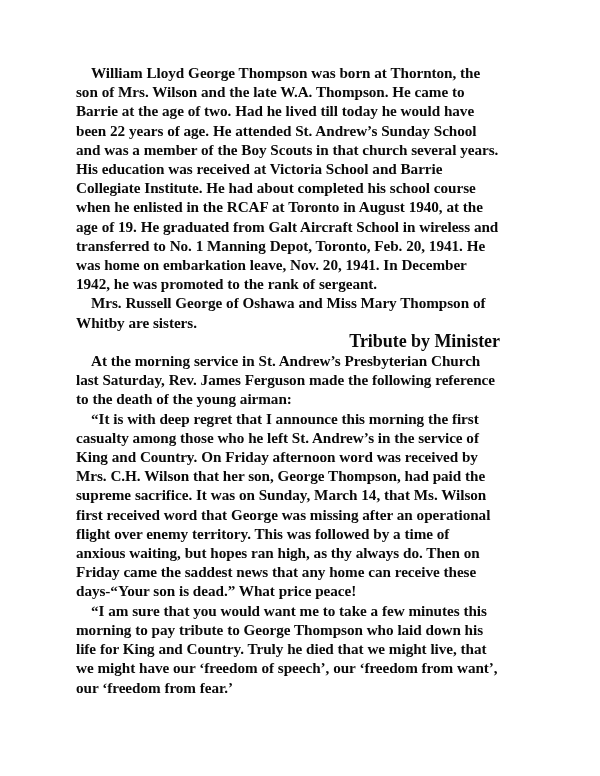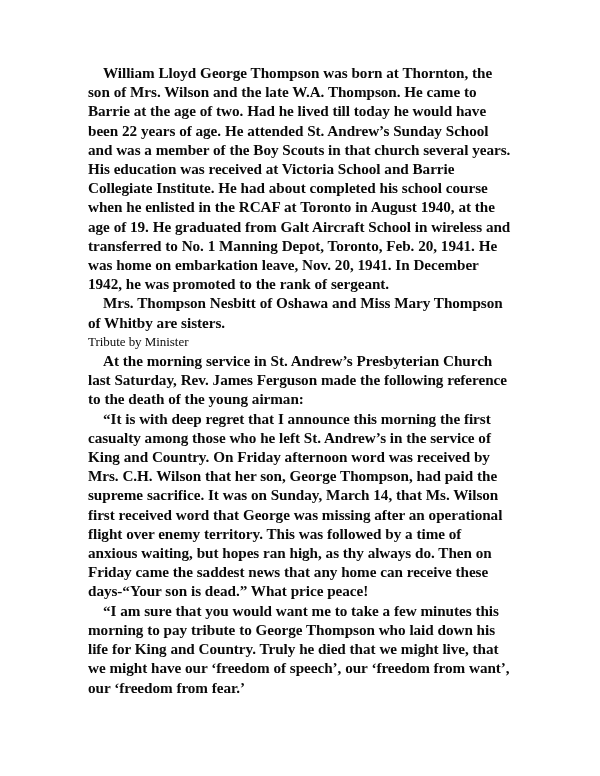--- a/index.html
+++ b/index.html
@@ -19,56 +19,56 @@
     position: relative;
     width: 600px;
     height: 776px;
     background: #ffffff;
     box-sizing: border-box;
     padding: 0;
   }
 
   .doc-body {
     position: absolute;
-    left: 88px;
+    left: 76px;
     top: 63px;
     width: 424px;
   }
 
   .para {
     font-size: 15.2px;
     line-height: 19.2px;
     font-weight: bold;
     text-align: left;
     margin: 0;
     letter-spacing: -0.05px;
     word-spacing: 0.1px;
     text-indent: 15px;
     -webkit-font-smoothing: none;
   }
 
   .heading {
-    font-size: 13px;
+    font-size: 18px;
     line-height: 19.2px;
-    font-weight: normal;
-    text-align: left;
+    font-weight: bold;
+    text-align: right;
     margin: 0;
     text-indent: 0;
     letter-spacing: -0.05px;
   }
 </style>
 </head>
 <body>
 
 <div class="page">
   <div class="doc-body">
 
     <p class="para">William Lloyd George Thompson was born at Thornton, the son of Mrs. Wilson and the late W.A. Thompson. He came to Barrie at the age of two. Had he lived till today he would have been 22 years of age. He attended St. Andrew’s Sunday School and was a member of the Boy Scouts in that church several years. His education was received at Victoria School and Barrie Collegiate Institute. He had about completed his school course when he enlisted in the RCAF at Toronto in August 1940, at the age of 19. He graduated from Galt Aircraft School in wireless and transferred to No. 1 Manning Depot, Toronto, Feb. 20, 1941. He was home on embarkation leave, Nov. 20, 1941. In December 1942, he was promoted to the rank of sergeant.</p>
 
-    <p class="para">Mrs. Thompson Nesbitt of Oshawa and Miss Mary Thompson of Whitby are sisters.</p>
+    <p class="para">Mrs. Russell George of Oshawa and Miss Mary Thompson of Whitby are sisters.</p>
 
     <p class="heading">Tribute by Minister</p>
 
     <p class="para">At the morning service in St. Andrew’s Presbyterian Church last Saturday, Rev. James Ferguson made the following reference to the death of the young airman:</p>
 
     <p class="para">“It is with deep regret that I announce this morning the first casualty among those who he left St. Andrew’s in the service of King and Country. On Friday afternoon word was received by Mrs. C.H. Wilson that her son, George Thompson, had paid the supreme sacrifice. It was on Sunday, March 14, that Ms. Wilson first received word that George was missing after an operational flight over enemy territory. This was followed by a time of anxious waiting, but hopes ran high, as thy always do. Then on Friday came the saddest news that any home can receive these days-“Your son is dead.” What price peace!</p>
 
     <p class="para">“I am sure that you would want me to take a few minutes this morning to pay tribute to George Thompson who laid down his life for King and Country. Truly he died that we might live, that we might have our ‘freedom of speech’, our ‘freedom from want’, our ‘freedom from fear.’</p>
 
   </div>

